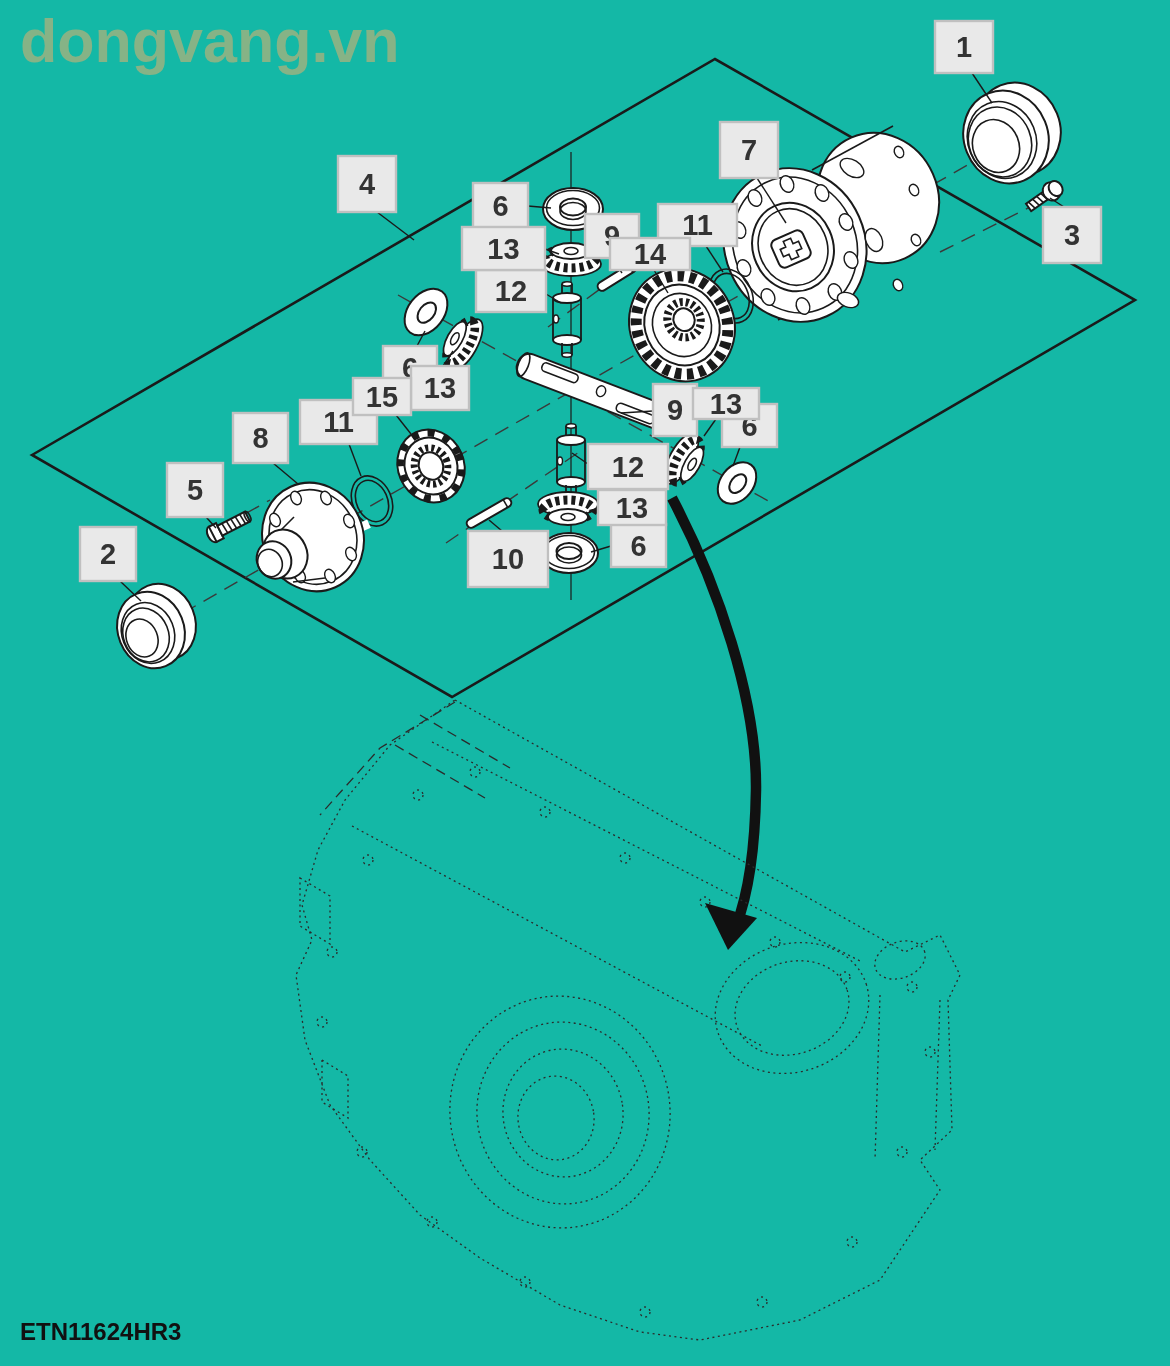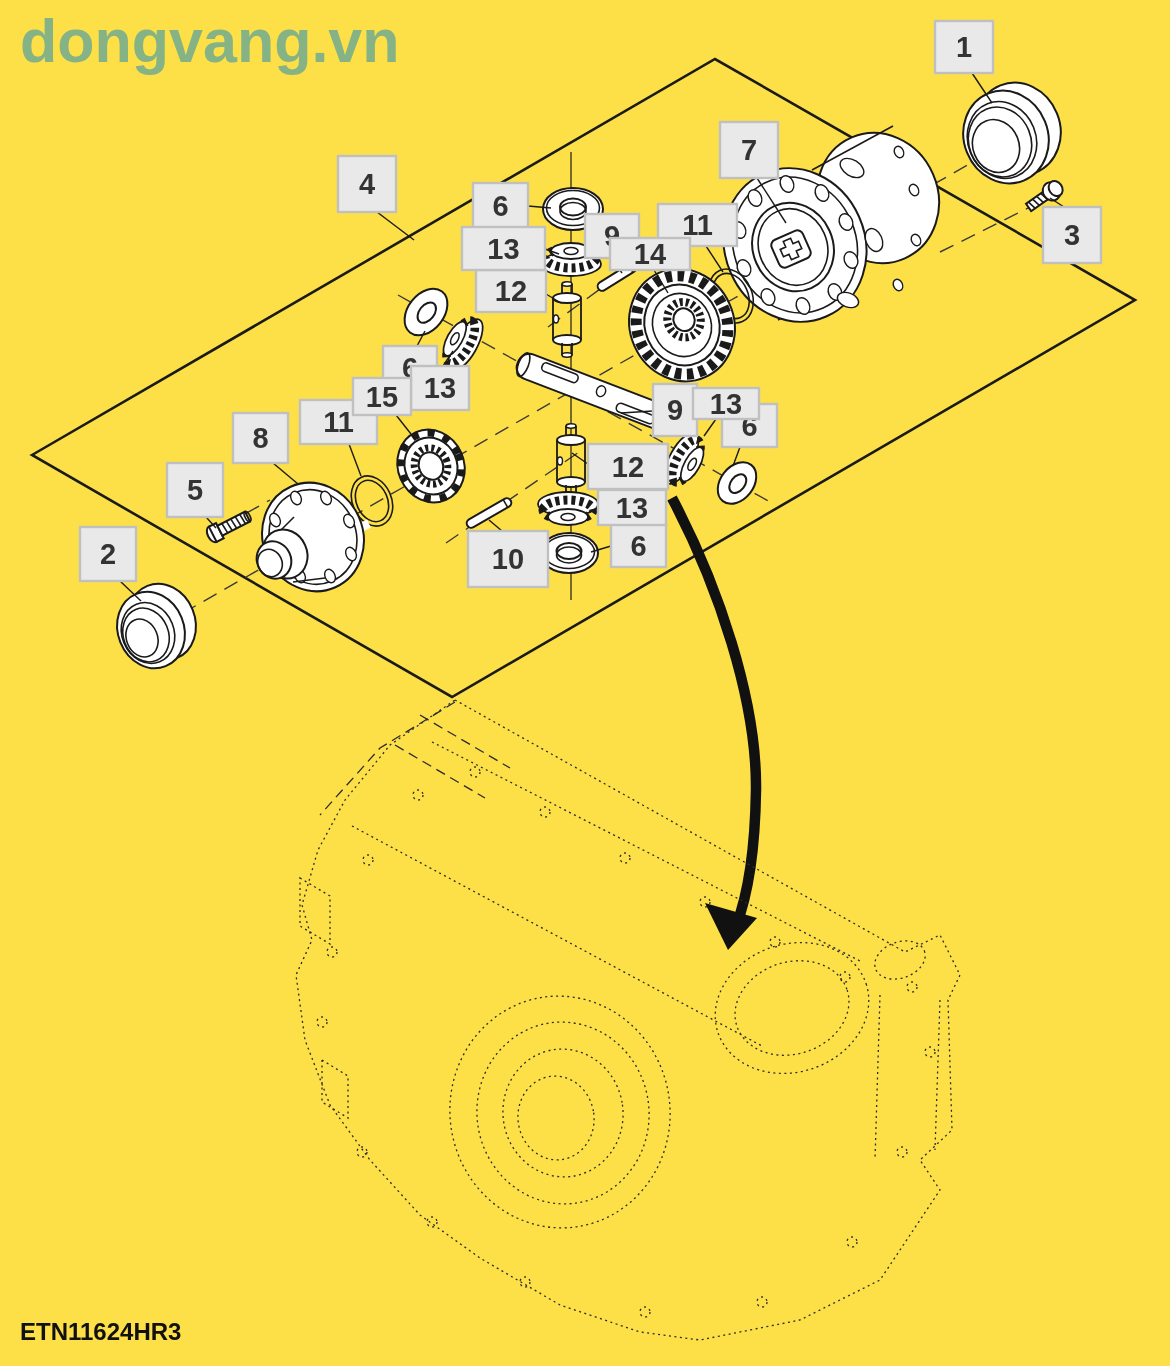--- a/index.html
+++ b/index.html
@@ -1,16 +1,16 @@
 <!DOCTYPE html>
 <html><head>
 <meta charset="utf-8">
 <style>
   html,body{margin:0;padding:0;background:#ffffff;}
-  .stage{position:relative;width:1170px;height:1366px;background:#fde047;overflow:hidden;}
+  .stage{position:relative;width:1170px;height:1366px;background:#14b8a6;overflow:hidden;}
   svg{display:block;}
   .watermark{font-family:"Liberation Sans",sans-serif;font-size:61px;font-weight:600;}
   .figcode{font-family:"Liberation Sans",sans-serif;font-size:24px;font-weight:bold;fill:#111;}
   .outline{fill:none;stroke:#1a1a1a;stroke-width:2.6;}
   .cl{stroke:#3a3a3a;stroke-width:1.4;fill:none;stroke-dasharray:15 9;}
   .thin{stroke:#1a1a1a;stroke-width:1.2;fill:none;}
   .p{fill:#ffffff;stroke:#1a1a1a;stroke-width:2;}
   .pt{fill:#ffffff;stroke:#1a1a1a;stroke-width:1.4;}
   .pn{fill:none;stroke:#1a1a1a;stroke-width:1.6;}
   .teeth{fill:none;stroke:#1a1a1a;}

